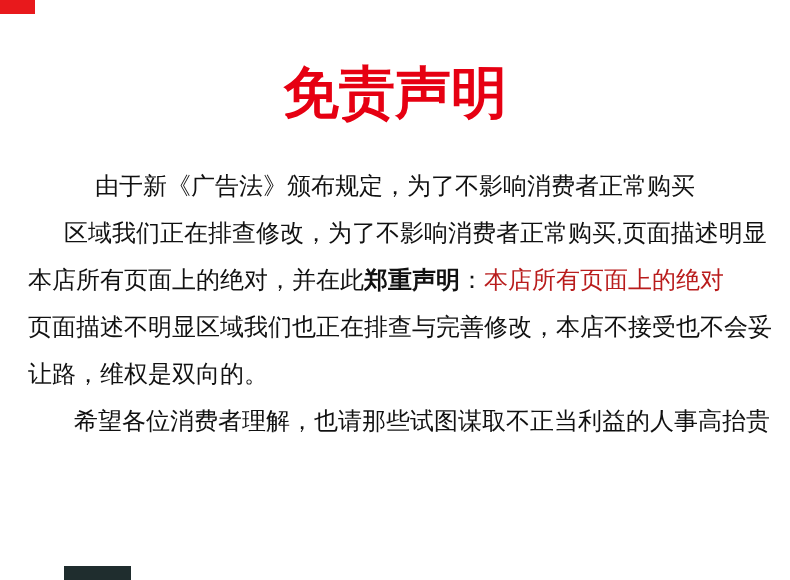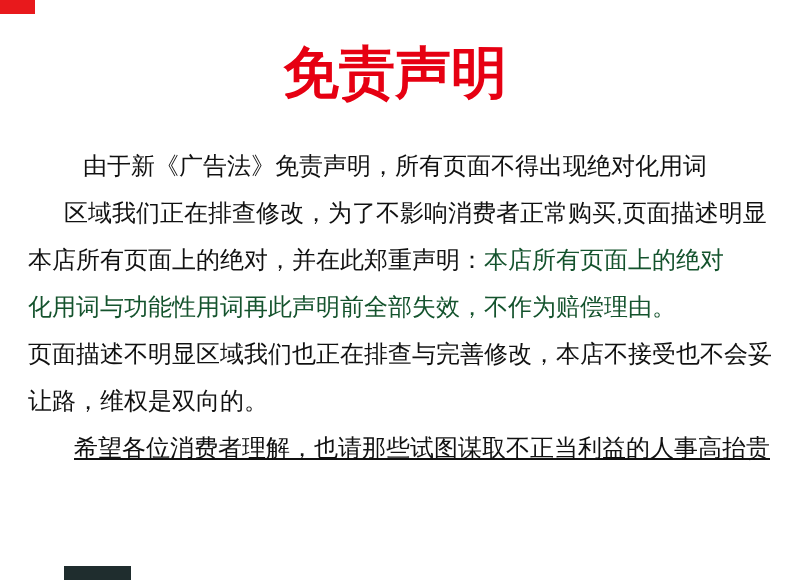--- a/index.html
+++ b/index.html
@@ -17,61 +17,60 @@
     width: 35px; height: 14px;
     background: #e8191c;
   }
   .bottom-dark {
     position: absolute; left: 64px; bottom: 0;
     width: 67px; height: 14px;
     background: #1f2d2e;
   }
   .title {
     margin: 0;
-    padding-top: 42px;
+    padding-top: 62px;
     text-align: center;
     font-size: 56px;
     line-height: 1.1;
     font-weight: 900;
     color: #e60012;
   }
   .body {
     margin-top: 38px;
     padding: 0 28px;
     font-size: 24px;
     line-height: 47px;
     color: #111111;
   }
   .line { white-space: nowrap; }
   .center { text-align: center; }
   .indent-a { padding-left: 36px; }
-  .indent-b { padding-left: 46px; text-decoration: underline; }
-  .red { color: #14532d; }
-  .bold { font-weight: 400; }
+  .indent-b { padding-left: 46px; }
+  .red { color: #b91c1c; }
+  .bold { font-weight: 700; }
 </style>
 </head>
 <body>
 
 <div class="page">
 
   <div class="corner-red"></div>
 
   <h1 class="title">免责声明</h1>
 
   <div class="body">
 
-    <div class="line center">由于新《广告法》免责声明，所有页面不得出现绝对化用词</div>
+    <div class="line center">由于新《广告法》颁布规定，为了不影响消费者正常购买</div>
 
     <div class="line indent-a">区域我们正在排查修改，为了不影响消费者正常购买,页面描述明显</div>
 
     <div class="line">
       <span>本店所有页面上的绝对，并在此</span><span class="bold">郑重声明</span><span>：</span><span class="red">本店所有页面上的绝对</span>
     </div>
 
-    <div class="line red">化用词与功能性用词再此声明前全部失效，不作为赔偿理由。</div>
 
     <div class="line">页面描述不明显区域我们也正在排查与完善修改，本店不接受也不会妥</div>
 
 
     <div class="line">让路，维权是双向的。</div>
 
     <div class="line indent-b">希望各位消费者理解，也请那些试图谋取不正当利益的人事高抬贵</div>
 
 
   </div>

